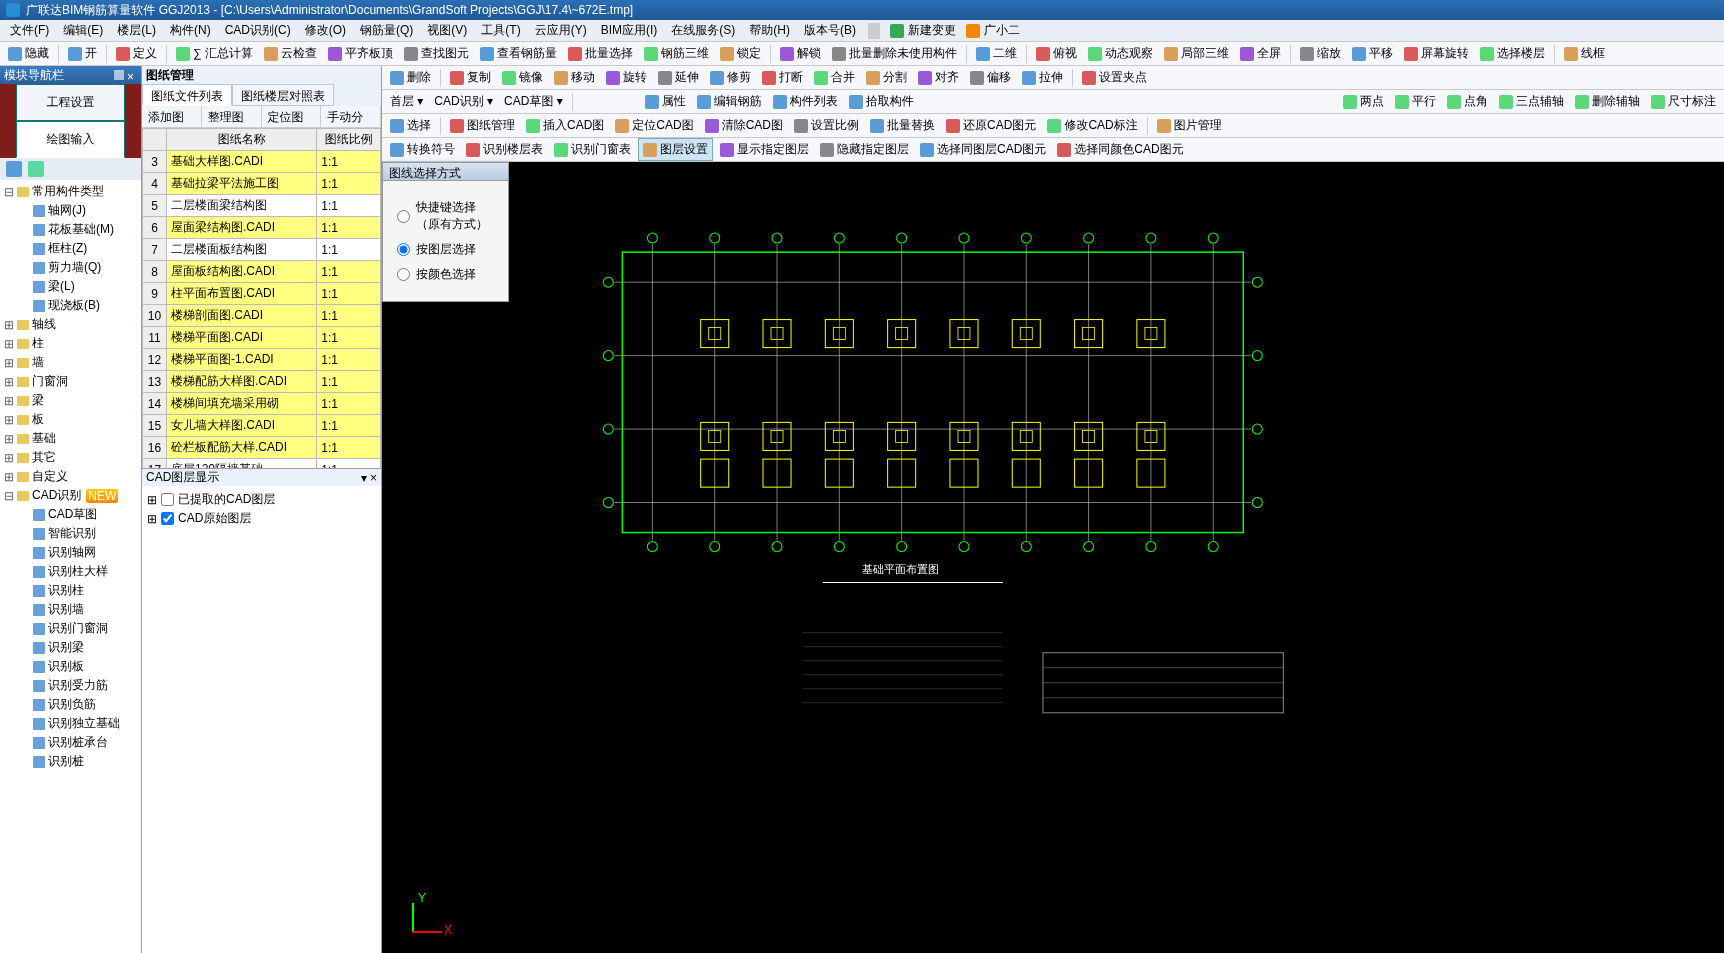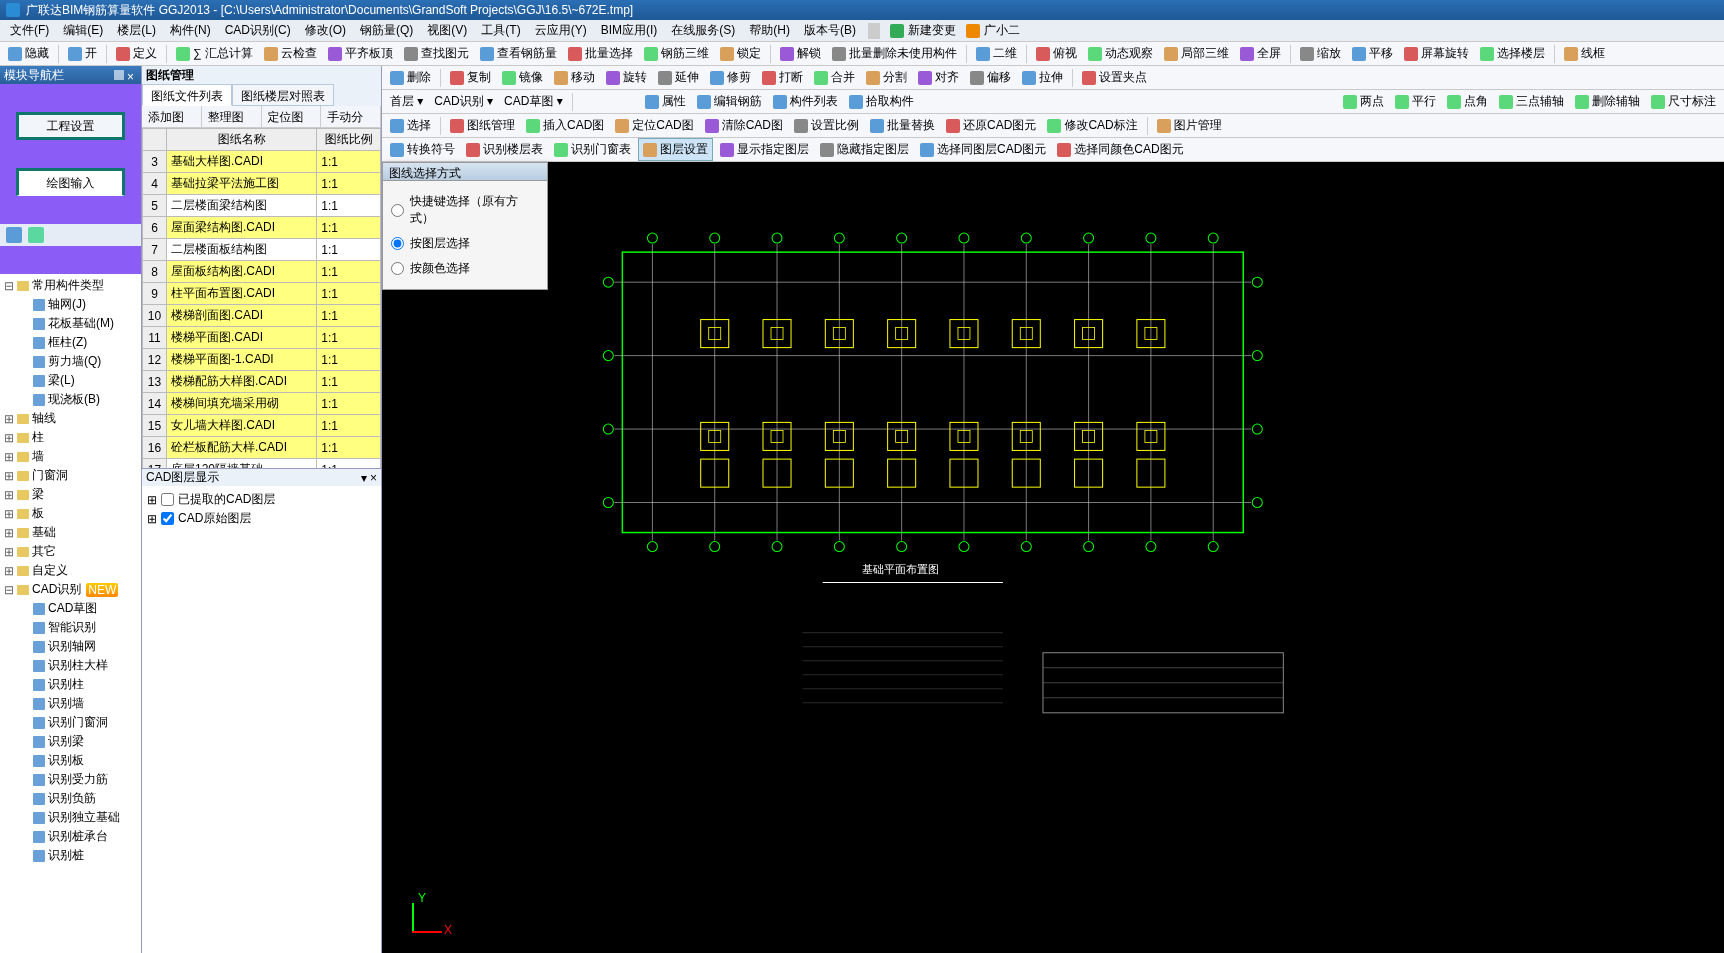--- a/index.html
+++ b/index.html
@@ -10,25 +10,25 @@
 .menubar span { padding:2px 6px; }
 .menubar .sep { width:1px; height:16px; background:#ccc; margin:0 4px; }
 .menubar .tbtn { display:flex; align-items:center; gap:4px; padding:2px 4px; }
 .micon { width:14px; height:14px; background:#4a8; display:inline-block; border-radius:2px; }
 .toolbar { height:24px; background:#f5f7fb; display:flex; align-items:center; padding:0 4px; gap:3px; border-bottom:1px solid #c9c9c9; flex-wrap:nowrap; overflow:hidden; }
 .toolbar .tbtn { display:flex; align-items:center; gap:3px; padding:2px 4px; white-space:nowrap; }
 .toolbar .sep { width:1px; height:18px; background:#ccc; margin:0 2px; }
 .ticon { width:14px; height:14px; display:inline-block; background:#5a9cd8; border-radius:2px; }
 .ticon.red{background:#d85a5a;} .ticon.grn{background:#5ad87a;} .ticon.org{background:#d8a05a;} .ticon.prp{background:#9a5ad8;} .ticon.gry{background:#888;}
 .main { display:flex; height:calc(100vh - 20px - 22px - 24px); }
-.leftcol { width:142px; background:#8b5cf6; border-right:1px solid #99b; display:flex; flex-direction:column;gap:28px; }
+.leftcol { width:142px; background:#7f1d1d; border-right:1px solid #99b; display:flex; flex-direction:column; }
 .navhdr { height:18px; background:linear-gradient(#3a7bc0,#2a5f9a); color:#fff; display:flex; align-items:center; padding:0 4px; justify-content:space-between; }
 .navhdr .pin{width:10px;height:10px;background:#fff;opacity:.6;}
 .navhdr .x{width:10px;height:10px;color:#fff;}
-.tabbtn { height:28px; background:#f2f6fa; border:3px solid #0f766e; display:flex; align-items:center; justify-content:center; margin:0 16px; }
+.tabbtn { height:37px; background:#f2f6fa; border:1px solid #0f766e; display:flex; align-items:center; justify-content:center; margin:0 16px; }
 .tabbtn.active{background:#fff;border-bottom:1px solid #fff;font-family:Liberation Serif, serif;}
 .minitb { height:22px; display:flex; align-items:center; gap:6px; padding:0 6px; background:#e5ecf5; }
 .mtico{width:16px;height:16px;background:#5a9cd8;border-radius:2px;}
 .mtico.b{background:#5ad8a0;}
 .tree { flex:1; overflow:auto; background:#fff; padding:2px; }
 .tree .nd { display:flex; align-items:center; gap:3px; padding:1px 2px; white-space:nowrap; }
 .tree .fd { width:12px; height:10px; background:#e8c860; display:inline-block; border-radius:1px; }
 .tree .ic { width:12px; height:12px; background:#6aa0d8; display:inline-block; border-radius:1px; }
 .tree .tw { width:10px; text-align:center; color:#666; }
 .tree .l1{padding-left:2px;} .tree .l2{padding-left:18px;}
@@ -43,40 +43,40 @@
 .dgrid table{width:100%;border-collapse:collapse;}
 .dgrid th{background:#eee;border:1px solid #bbb;padding:2px;font-weight:normal;}
 .dgrid td{border:1px solid #bbb;padding:2px 4px;background:#ffff80;}
 .dgrid td.rn{background:#eee;text-align:center;width:24px;}
 .dgrid td.wt{background:#fff;border-radius:10px;}
 .layerhdr{height:18px;background:#eaf1f9;display:flex;align-items:center;justify-content:space-between;padding:0 4px;border-top:1px solid #99b;}
 .layertree{flex:1;background:#fff;padding:4px;overflow:auto;}
 .layertree .nd{display:flex;align-items:center;gap:4px;padding:1px;}
 .viewport { flex:1; background:#000; position:relative; overflow:hidden; }
 .vtoolbars { background:#737373; }
-.popup { position:absolute; left:0; top:0; width:166px; background:#f5f5f5; border:1px solid #999; box-shadow:2px 2px 6px rgba(0,0,0,.3); }
+.popup { position:absolute; left:0; top:0; width:127px; background:#f5f5f5; border:1px solid #999; box-shadow:2px 2px 6px rgba(0,0,0,.3); }
 .popup .ph{height:18px;background:linear-gradient(#d8e4f0,#b8ccE0);padding:2px 6px;border-bottom:1px solid #999;}
-.popup .pb{padding:8px;}
+.popup .pb{padding:14px;}
 .popup label{display:flex;align-items:center;gap:6px;padding:4px 0;}
 .canvas { position:absolute; inset:0; }
 .axis{position:absolute;left:30px;bottom:20px;}
 .axis .y{position:absolute;width:2px;height:30px;background:#0f0;bottom:0;left:0;}
 .axis .x{position:absolute;height:2px;width:30px;background:#f00;bottom:0;left:0;}
 .axis .yl{position:absolute;color:#0f0;left:6px;bottom:28px;}
 .axis .xl{position:absolute;color:#f00;left:32px;bottom:-4px;}
 .drawing-title{position:absolute;color:#fff;font-size:11px;}
 svg{position:absolute;inset:0;}
 .newtag{background:linear-gradient(#fc0,#f80);color:#fff;font-size:12px;padding:0 2px;border-radius:2px;margin-left:2px;}
 </style>
 </head>
 <body>
 
 <div class="titlebar">
   <span class="ico"></span>
-  <span>广联达BIM钢筋算量软件 GGJ2013 - [C:\Users\Administrator\Documents\GrandSoft Projects\GGJ\16.5\~672E.tmp]</span>
+  <span>广联达BIM钢筋算量软件 GGJ2013 - [C:\Users\Administrator\Documents\GrandSoft Projects\GGJ\17.4\~672E.tmp]</span>
 </div>
 
 <div class="menubar" id="menubar">
     <span>文件(F)</span>
     <span>编辑(E)</span>
     <span>楼层(L)</span>
     <span>构件(N)</span>
     <span>CAD识别(C)</span>
     <span>修改(O)</span>
     <span>钢筋量(Q)</span>

